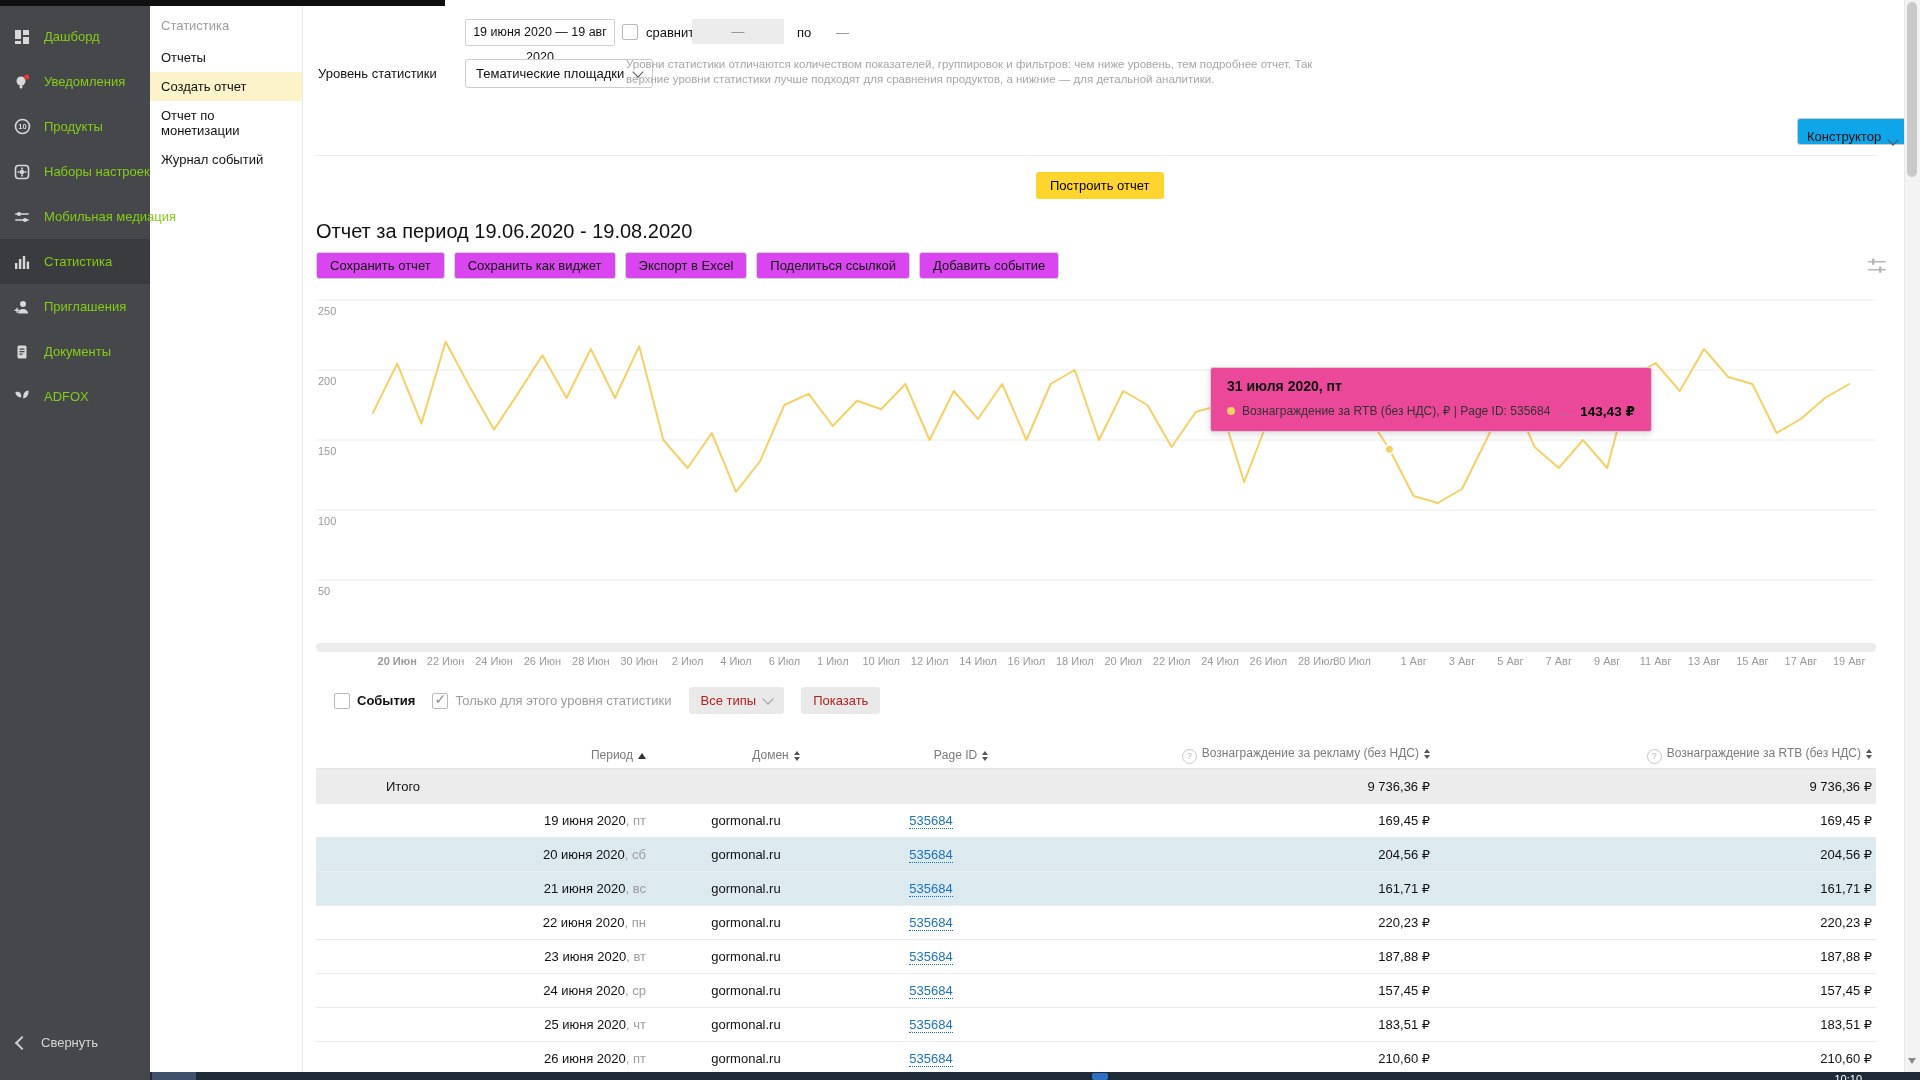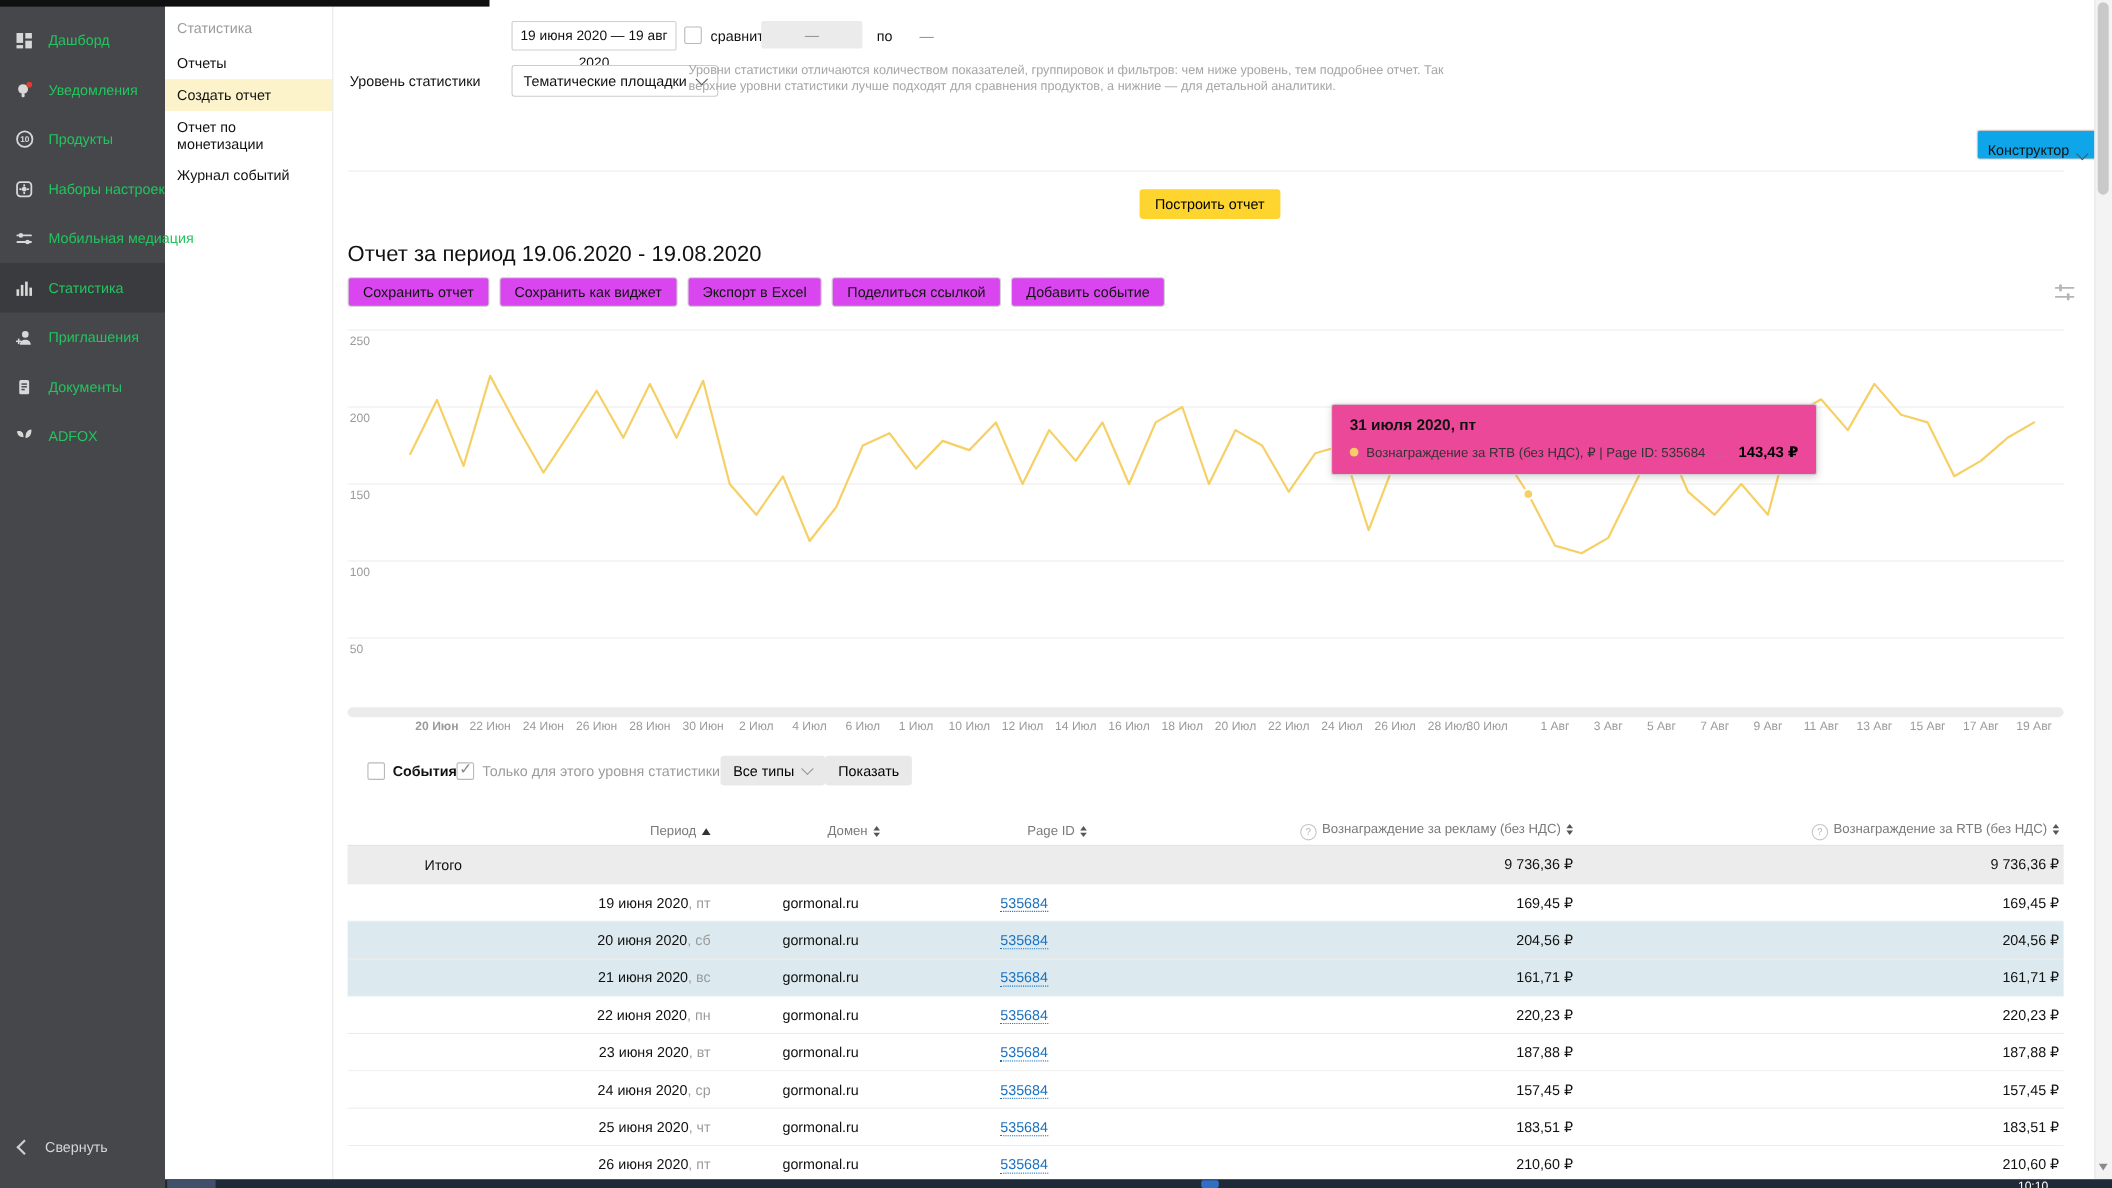--- a/index.html
+++ b/index.html
@@ -4,21 +4,21 @@
 <style>
   html,body{margin:0;padding:0}
   body{width:1920px;height:1080px;position:relative;overflow:hidden;background:#fff;
        font-family:"Liberation Sans","DejaVu Sans",sans-serif;font-size:13px;color:#111}
   .abs{position:absolute}
 
   
   #sidebar{position:absolute;left:0;top:0;width:150px;height:1080px;background:#45474a;z-index:5}
   #sidebar .items{padding-top:14px}
   .sb-item{display:flex;align-items:center;gap:13px;height:45px;padding-left:13px;
-           color:#22c55e;font-size:13px;cursor:pointer;white-space:nowrap}
+           color:#84cc16;font-size:13px;cursor:pointer;white-space:nowrap}
   .sb-item.active{background:#393b3e}
   .sb-icon{width:18px;height:18px;flex:0 0 18px;display:flex;align-items:center;justify-content:center}
   #collapse{position:absolute;left:0;bottom:30px;display:flex;align-items:center;gap:14px;
             padding-left:17px;color:#d6d6d6;cursor:pointer}
   .chev-left{width:8px;height:8px;border-left:2px solid #cfcfcf;border-bottom:2px solid #cfcfcf;
              transform:rotate(45deg)}
   #topstrip{position:absolute;left:0;top:0;width:445px;height:6px;background:#101010;z-index:9}
 
   
   #subnav{position:absolute;left:150px;top:0;width:152px;height:1072px;background:#fff;
@@ -67,25 +67,25 @@
   
   #tooltip{left:1210px;top:367px;background:#ec4899;border:1px solid #d2d2d2;border-radius:3px;
            box-shadow:0 2px 7px rgba(0,0,0,.14);padding:10px 16px 12px 16px;z-index:6;white-space:nowrap}
   #tooltip .tt-title{font-size:14px;font-weight:bold;margin-bottom:9px}
   .tt-row{display:flex;align-items:center;gap:7px;font-size:12px;color:#333}
   .tt-dot{width:8px;height:8px;border-radius:50%;background:#f6d065;flex:0 0 8px}
   .tt-leader{width:12px;height:9px;border-bottom:1px dotted #8a8a8a;margin:0 2px}
   .tt-value{font-weight:bold;font-size:13.5px;color:#000}
 
   
-  #events-row{left:334px;top:687px;display:flex;align-items:center;}
+  #events-row{left:334px;top:687px;display:flex;align-items:center;gap:17px}
   .ev-cb{display:flex;align-items:center;gap:7px}
   #events-label{font-weight:bold}
   #only-level-label{color:#9c9c9c}
-  .btn-disabled{height:27px;background:#e9e9e9;border:none;border-radius:3px;color:#000000;
+  .btn-disabled{height:27px;background:#e9e9e9;border:none;border-radius:3px;color:#b91c1c;
                 padding:0 12px;display:flex;align-items:center;gap:8px;font-size:13px;font-family:inherit}
   .chev-down.gray{border-color:#9a9a9a}
 
   
   #table{left:316px;top:742px;width:1560px}
   .thead{display:flex;align-items:center;height:26px;color:#7a7a7a;font-size:12px;border-bottom:1px solid #e2e2e2}
   .trow{display:flex;align-items:center;height:33px;border-bottom:1px solid #ebebeb;background:#fff}
   .trow.weekend{background:#dceaf0}
   .trow.total{background:#ececec;height:34px;font-size:13px}
   .c{white-space:nowrap}

